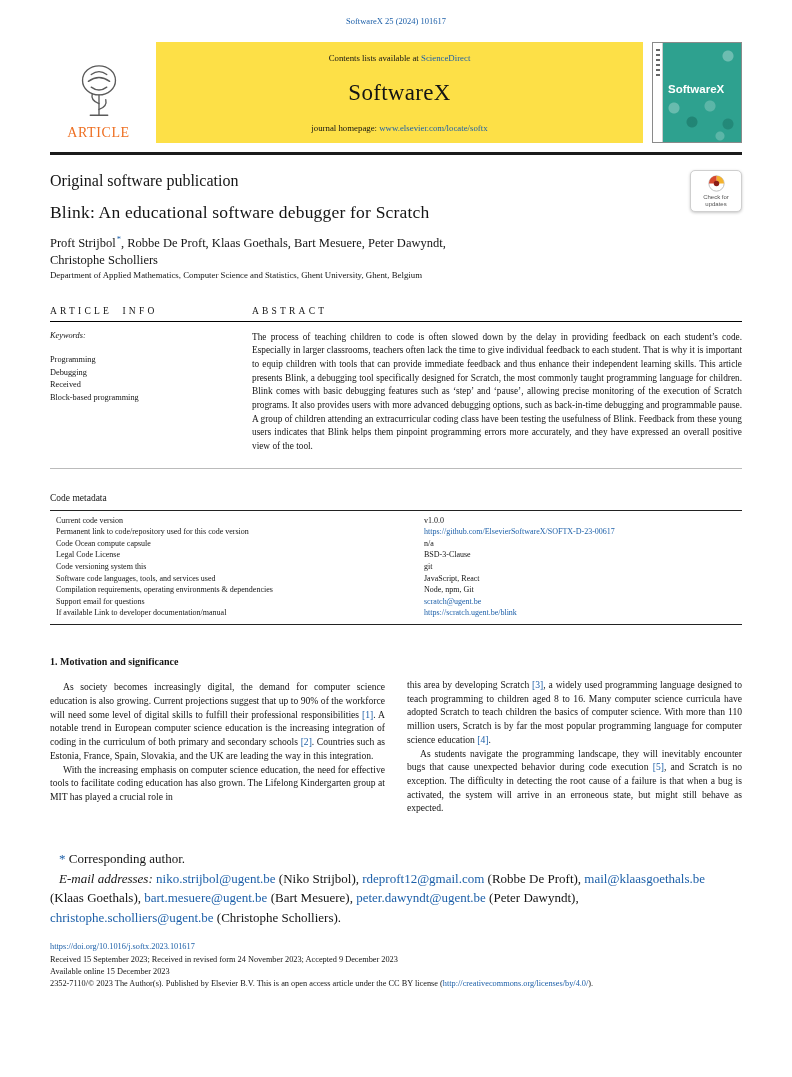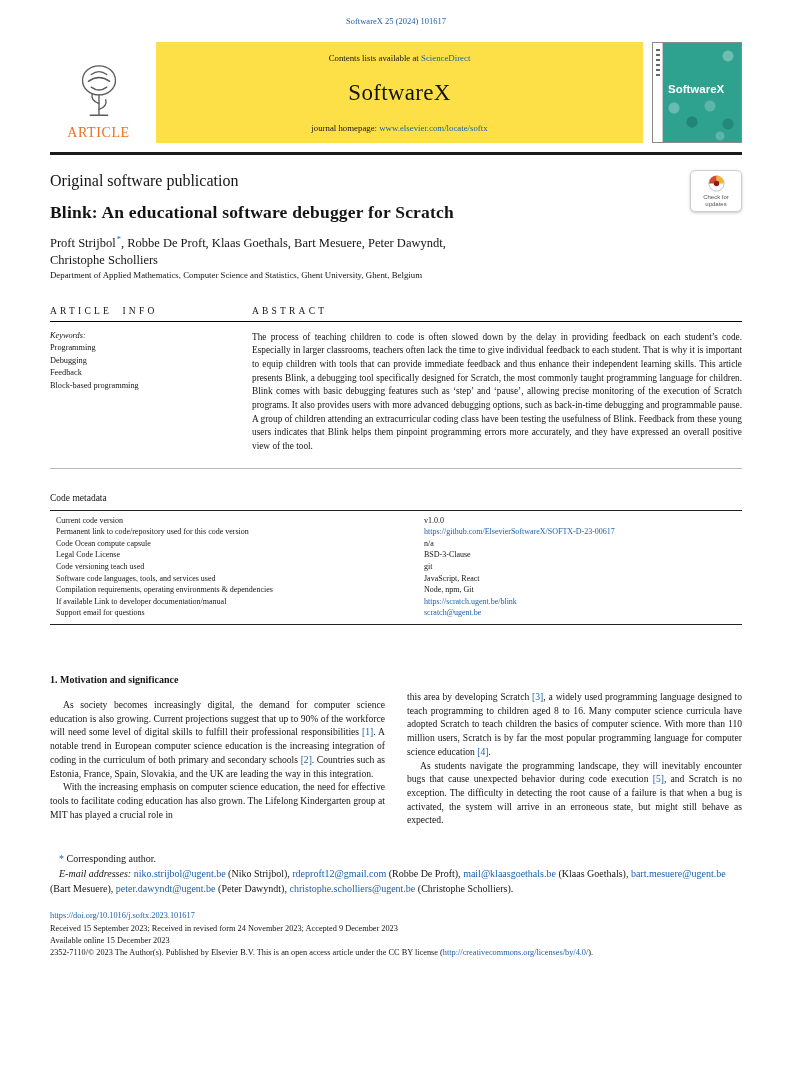--- a/index.html
+++ b/index.html
@@ -34,51 +34,51 @@
       radial-gradient(circle 5px at 66px 28px, rgba(0,60,50,.24) 0 5px, transparent 6px),
       radial-gradient(circle 4px at 58px 40px, rgba(255,255,255,.22) 0 4px, transparent 5px);
   }
   .cover-dot-top { position: absolute; right: 6px; top: 6px; width: 14px; height: 14px;
     background: radial-gradient(circle 5px at 7px 7px, rgba(255,255,255,.3) 0 5px, transparent 6px); }
 
   .head-rule { height: 3px; background: #1b1b1b; margin-top: 9px; }
 
   .article-head { position: relative; margin-top: 17px; }
   .art-type { font-size: 16px; }
-  .art-title { font-size: 17.5px; font-weight: 700; margin: 12px 0 0; letter-spacing: .2px; }
+  .art-title { font-size: 17.5px; font-weight: 400; margin: 12px 0 0; letter-spacing: .2px; }
   .authors { margin-top: 11px; font-size: 12.5px; line-height: 1.38; }
   .affiliation { margin-top: 0; font-size: 8.8px; }
   .crossmark { position: absolute; right: 0; top: -2px; width: 46px; padding: 4px 2px 3px; border: 1px solid #cfcfcf; border-radius: 5px;
     background: #fff; box-shadow: 0 1px 3px rgba(0,0,0,.22); display: flex; flex-direction: column; align-items: center; gap: 2px; }
   .cm-text { font-family: "Liberation Sans", sans-serif; font-size: 6px; color: #555; text-align: center; line-height: 1.2; }
 
   .info-block { display: flex; margin-top: 26px; }
   .info-left { width: 202px; flex: none; }
   .info-right { flex: 1; }
   .info-heading { font-size: 9.5px; letter-spacing: 3.2px; word-spacing: 5px; }
   .hrule { border-top: 1px solid #000; margin: 5px 0 9px; }
-  .kw-label { font-size: 8.3px; margin-bottom: 2px; font-style: italic; }
+  .kw-label { font-size: 8.3px; margin-bottom: 14px; font-style: italic; }
   .kw { font-size: 8.3px; line-height: 1.55; }
   .abstract { font-size: 9.3px; line-height: 1.47; text-align: justify; }
   .block-endrule { border-top: 1px solid #bbbbbb; margin-top: 14px; }
 
   .meta-heading { font-size: 9.5px; margin-top: 24px; }
   .meta-table { margin-top: 7px; border-top: 1px solid #222; border-bottom: 1px solid #222; padding: 4px 0 5px; }
   .meta-row { display: flex; font-size: 8px; line-height: 1.45; }
   .meta-label { width: 352px; flex: none; padding-left: 6px; padding-right: 8px; }
   .meta-value { flex: 1; margin-left: 8px; }
 
-  .body-cols { display: flex; gap: 22px; margin-top: 42px; align-items: center; }
+  .body-cols { display: flex; gap: 22px; margin-top: 30px; }
   .col { width: 335px; font-size: 9.6px; line-height: 1.43; text-align: justify; }
   .col-right { padding-top: 23px; }
   .sec-heading { font-weight: bold; font-size: 10px; margin-bottom: 11px; }
   .col p { margin: 0; }
   .indent { text-indent: 13px; }
 
-  .footnotes { margin-top: 24px; font-size: 10px; line-height: 1.5; }
+  .footnotes { margin-top: 34px; font-size: 13px; line-height: 1.5; }
   .fn-corr { text-indent: 9px; }
   .fn-emails { text-indent: 9px; }
   .pubinfo { margin-top: 14px; font-size: 8.3px; line-height: 1.5; }
 </style>
 </head>
 <body>
 
 <div class="page">
 
   <div class="journal-ref link">SoftwareX 25 (2024) 101617</div>
@@ -142,21 +142,21 @@
     <div class="affiliation">Department of Applied Mathematics, Computer Science and Statistics, Ghent University, Ghent, Belgium</div>
   </div>
 
   <div class="info-block">
     <div class="info-left">
       <div class="info-heading">ARTICLE INFO</div>
       <div class="hrule"></div>
       <div class="kw-label">Keywords:</div>
       <div class="kw">Programming</div>
       <div class="kw">Debugging</div>
-      <div class="kw">Feedback</div>
+      <div class="kw">Received</div>
       <div class="kw">Block-based programming</div>
     </div>
     <div class="info-right">
       <div class="info-heading">ABSTRACT</div>
       <div class="hrule"></div>
       <div class="abstract">The process of teaching children to code is often slowed down by the delay in providing feedback on each student’s code. Especially in larger classrooms, teachers often lack the time to give individual feedback to each student. That is why it is important to equip children with tools that can provide immediate feedback and thus enhance their independent learning skills. This article presents Blink, a debugging tool specifically designed for Scratch, the most commonly taught programming language for children. Blink comes with basic debugging features such as ‘step’ and ‘pause’, allowing precise monitoring of the execution of Scratch programs. It also provides users with more advanced debugging options, such as back-in-time debugging and programmable pause. A group of children attending an extracurricular coding class have been testing the usefulness of Blink. Feedback from these young users indicates that Blink helps them pinpoint programming errors more accurately, and they have expressed an overall positive view of the tool.</div>
     </div>
   </div>
 
   <div class="block-endrule"></div>
@@ -174,38 +174,38 @@
     </div>
     <div class="meta-row">
       <div class="meta-label">Code Ocean compute capsule</div>
       <div class="meta-value"><span>n/a</span></div>
     </div>
     <div class="meta-row">
       <div class="meta-label">Legal Code License</div>
       <div class="meta-value"><span>BSD-3-Clause</span></div>
     </div>
     <div class="meta-row">
-      <div class="meta-label">Code versioning teach used</div>
+      <div class="meta-label">Code versioning system this</div>
       <div class="meta-value"><span>git</span></div>
     </div>
     <div class="meta-row">
       <div class="meta-label">Software code languages, tools, and services used</div>
       <div class="meta-value"><span>JavaScript, React</span></div>
     </div>
     <div class="meta-row">
       <div class="meta-label">Compilation requirements, operating environments &amp; dependencies</div>
       <div class="meta-value"><span>Node, npm, Git</span></div>
     </div>
     <div class="meta-row">
+      <div class="meta-label">Support email for questions</div>
+      <div class="meta-value"><span class="link">scratch@ugent.be</span></div>
+    </div>
+    <div class="meta-row">
       <div class="meta-label">If available Link to developer documentation/manual</div>
       <div class="meta-value"><span class="link">https://scratch.ugent.be/blink</span></div>
-    </div>
-    <div class="meta-row">
-      <div class="meta-label">Support email for questions</div>
-      <div class="meta-value"><span class="link">scratch@ugent.be</span></div>
     </div>
   </div>
 
   <div class="body-cols">
     <div class="col col-left">
       <div class="sec-heading">1. Motivation and significance</div>
       <p class="indent"><span>As society becomes increasingly digital, the demand for computer science education is also growing. Current projections suggest that up to 90% of the workforce will need some level of digital skills to fulfill their professional responsibilities </span><span class="link">[1]</span><span>. A notable trend in European computer science education is the increasing integration of coding in the curriculum of both primary and secondary schools </span><span class="link">[2]</span><span>. Countries such as Estonia, France, Spain, Slovakia, and the UK are leading the way in this integration.</span></p>
       <p class="indent">With the increasing emphasis on computer science education, the need for effective tools to facilitate coding education has also grown. The Lifelong Kindergarten group at MIT has played a crucial role in</p>
     </div>
     <div class="col col-right">

